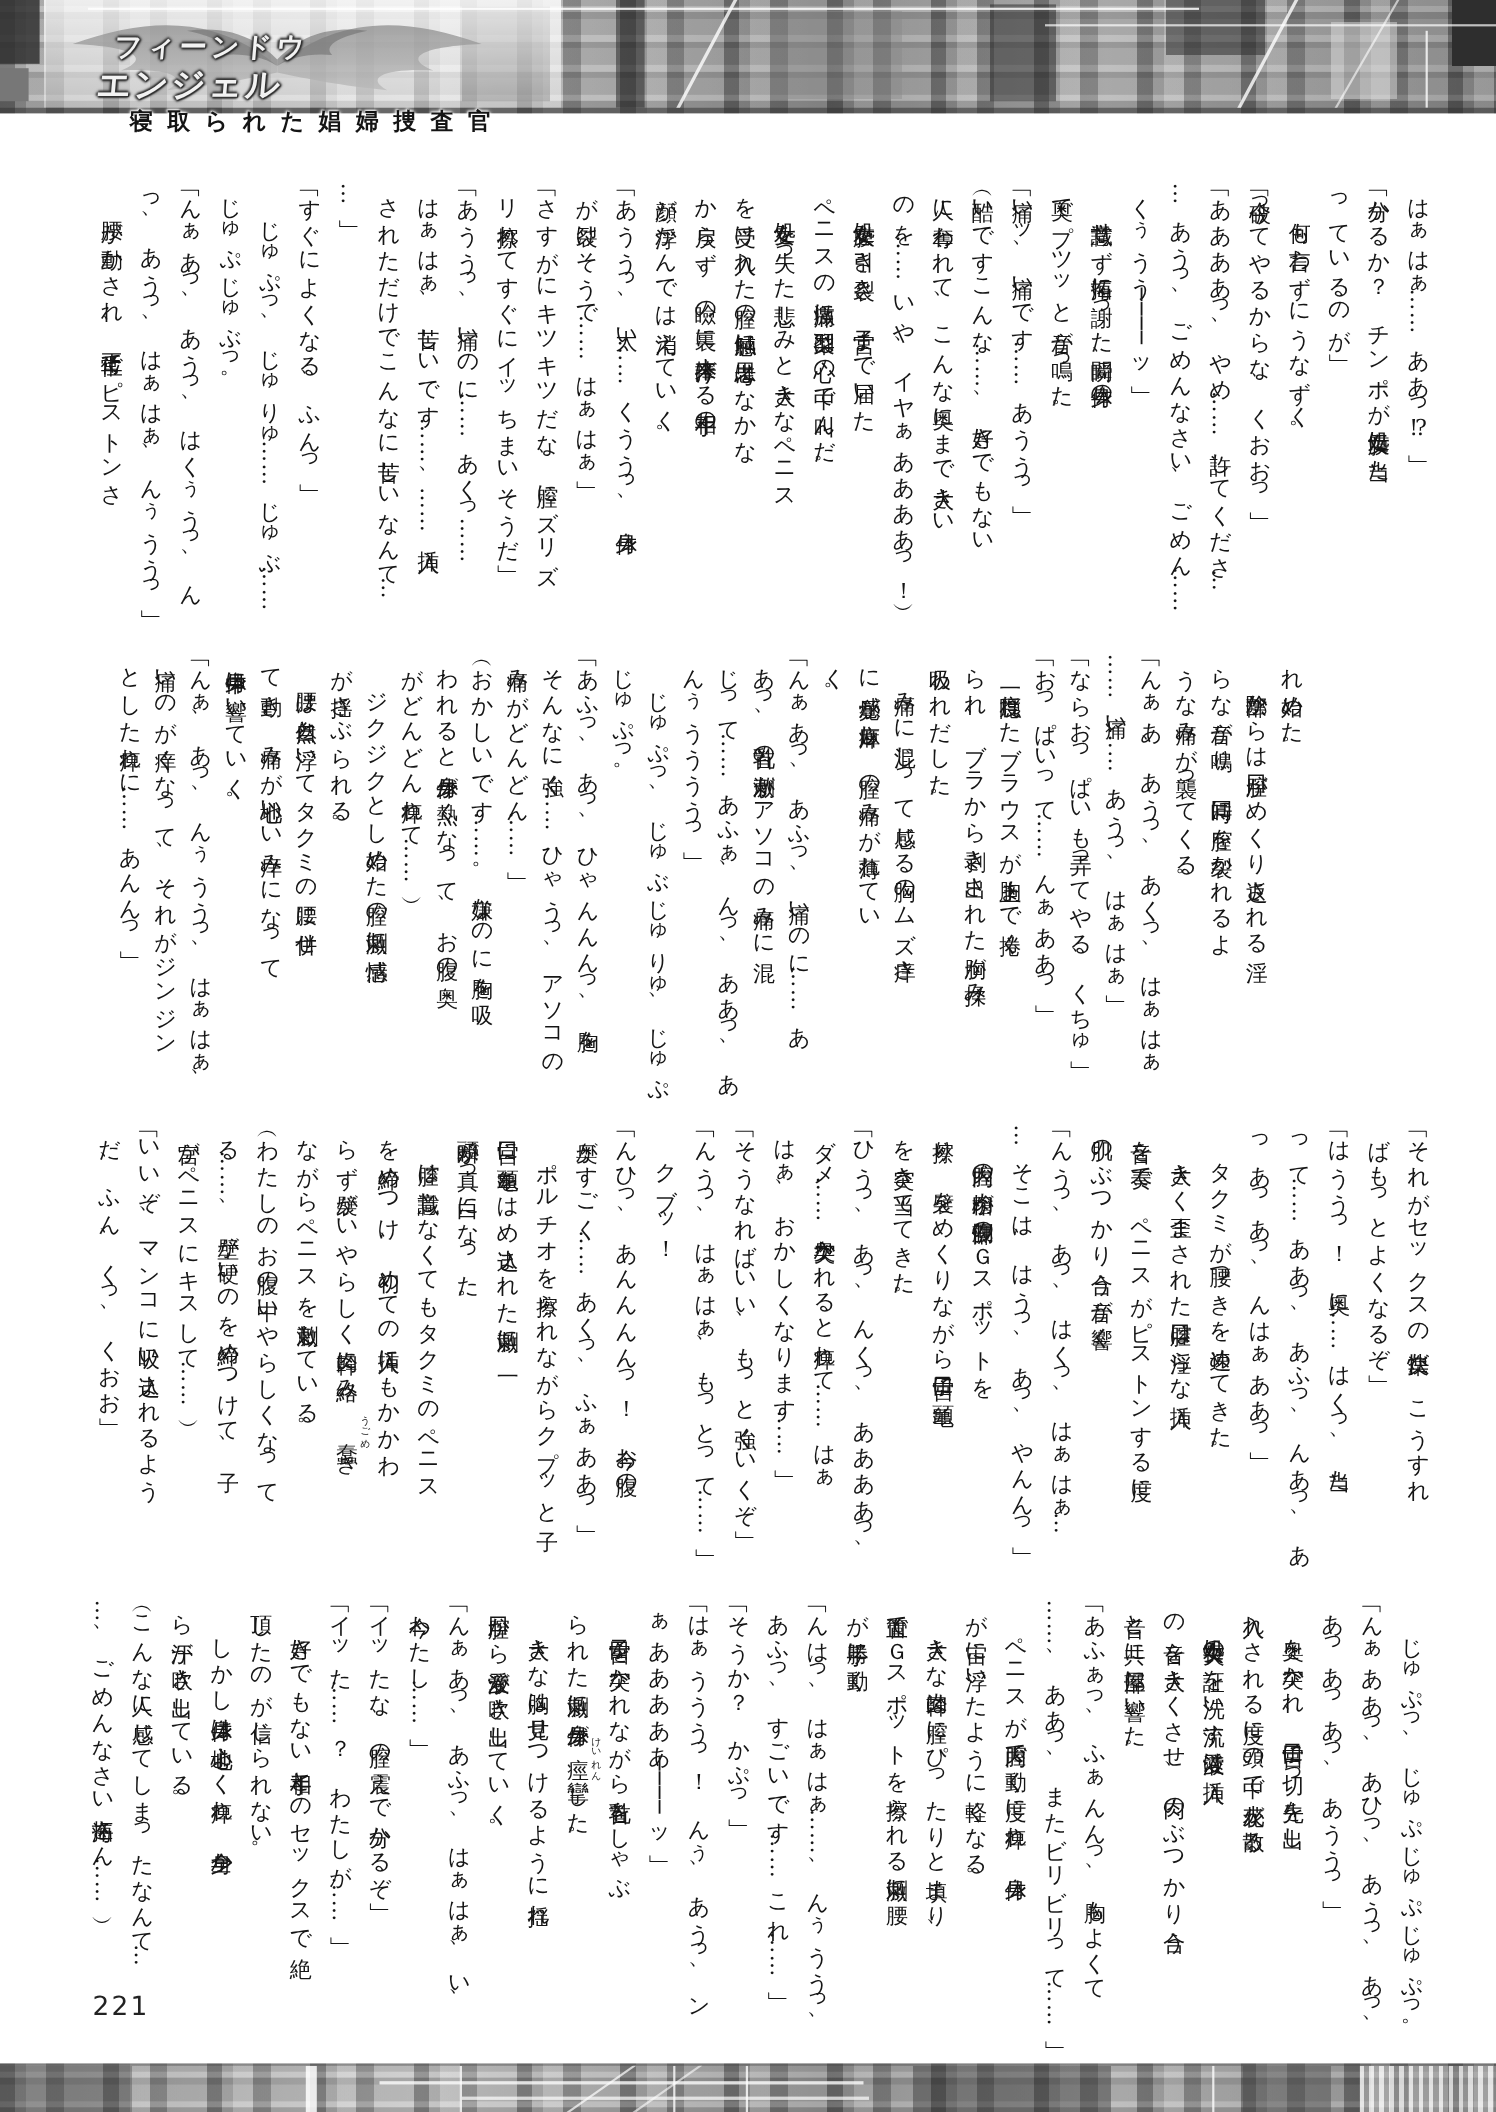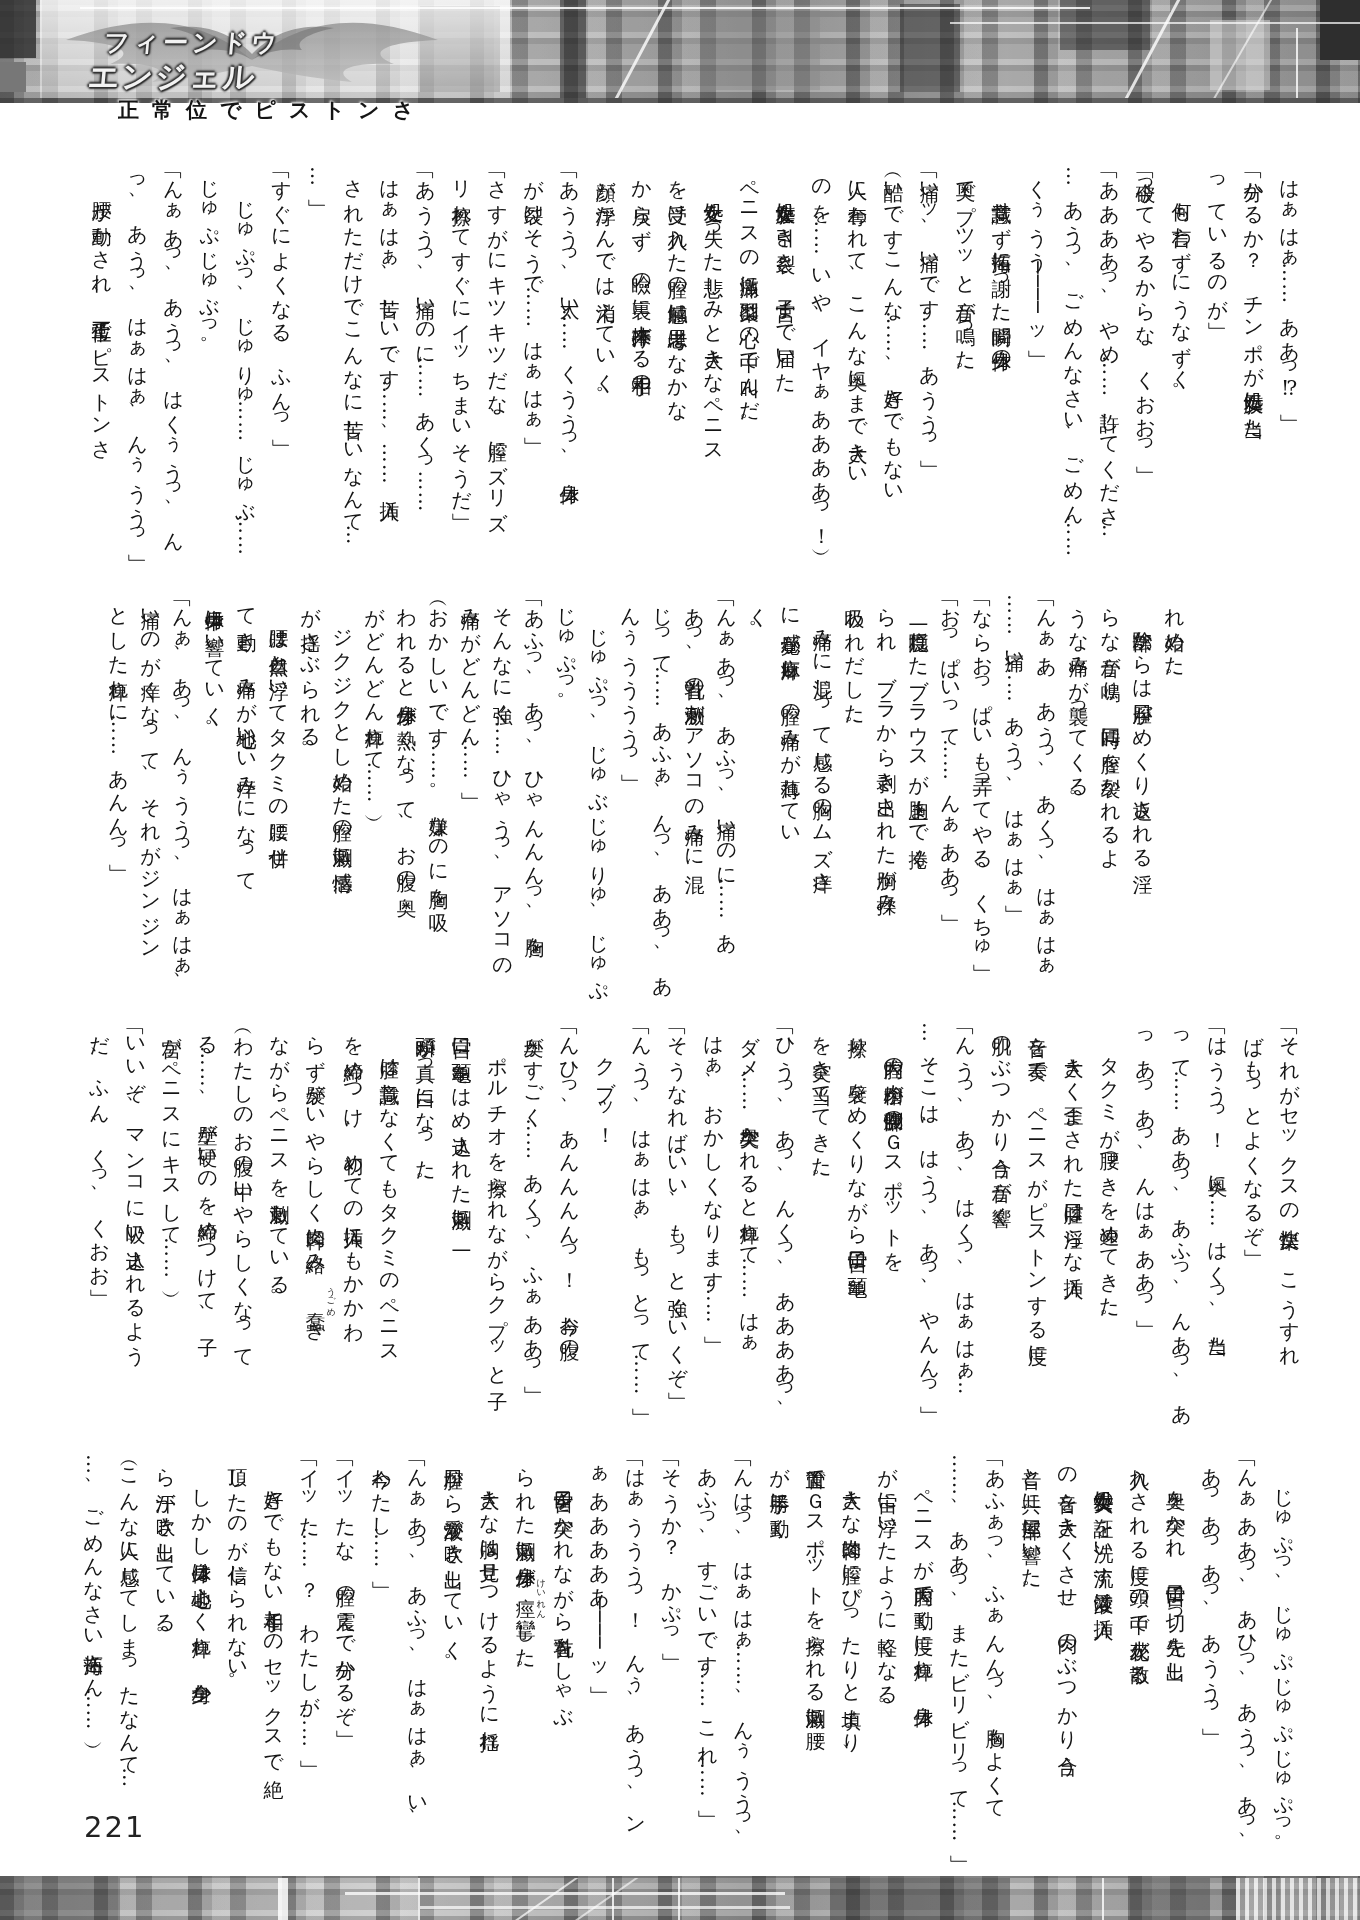--- a/index.html
+++ b/index.html
@@ -57,21 +57,21 @@
   .tier-2 .col{line-height:32px;}
   .tier-1{top:166px;right:52px;}
   .tier-2{top:594px;right:169px;}
   .tier-3{top:1022px;right:52px;}
   .tier-4{top:1454px;right:58px;}
   ruby rt{font-size:9px;letter-spacing:0;}
   
   .page-num{
     position:absolute;left:84px;top:1810px;
     font-family:"DejaVu Sans","Liberation Sans",sans-serif;
-    font-size:29px;color:#222;letter-spacing:2px;
+    font-size:24px;color:#222;letter-spacing:2px;
   }
 </style>
 </head>
 <body>
 
 <div class="deco deco-top">
   <i style="left:0;top:0;width:36px;height:58px;background:#333;opacity:.85"></i>
   <i style="left:0;top:62px;width:26px;height:30px;background:#777"></i>
   <i style="left:420px;top:6px;width:80px;height:86px;background:rgba(40,40,40,.45)"></i>
   <i style="left:560px;top:0;width:26px;height:98px;background:rgba(30,30,30,.5)"></i>
@@ -98,21 +98,21 @@
       </linearGradient>
     </defs>
     <path fill="url(#wg)" opacity="0.75" d="M200,50 C150,8 90,2 14,30 C66,32 88,42 58,54 C100,52 122,60 100,72 C142,68 172,62 200,56 Z"></path>
     <path fill="url(#wg)" opacity="0.75" d="M200,50 C250,8 310,2 386,30 C334,32 312,42 342,54 C300,52 278,60 300,72 C258,68 228,62 200,56 Z"></path>
     <path fill="#6f6f6f" opacity="0.6" d="M200,44 C176,20 150,14 118,18 C146,24 158,32 150,40 C170,38 188,42 200,50 Z"></path>
     <path fill="#6f6f6f" opacity="0.6" d="M200,44 C224,20 250,14 282,18 C254,24 242,32 250,40 C230,38 212,42 200,50 Z"></path>
   </svg>
   <span class="logo-kana logo-kana1">フィーンドウ</span>
   <span class="logo-kana logo-kana2">エンジェル</span>
 </div>
-<div class="subtitle">正常位でピストンさ</div>
+<div class="subtitle">寝取られた娼婦捜査官</div>
 
 <div class="tier tier-1">
     <div class="col">はぁはぁ……ああっ⁉」</div>
     <div class="col">「分かるか？　チンポが処女膜に当た</div>
     <div class="col">っているのが」</div>
     <div class="col">　何も言わずにうなずく。</div>
     <div class="col">「今破ってやるからな、くおおっ」</div>
     <div class="col">「ああああっ、やめ……許してくださ…</div>
     <div class="col">…あうっ、ごめんなさい、ごめん……</div>
     <div class="col">くぅうう────ッ」</div>

